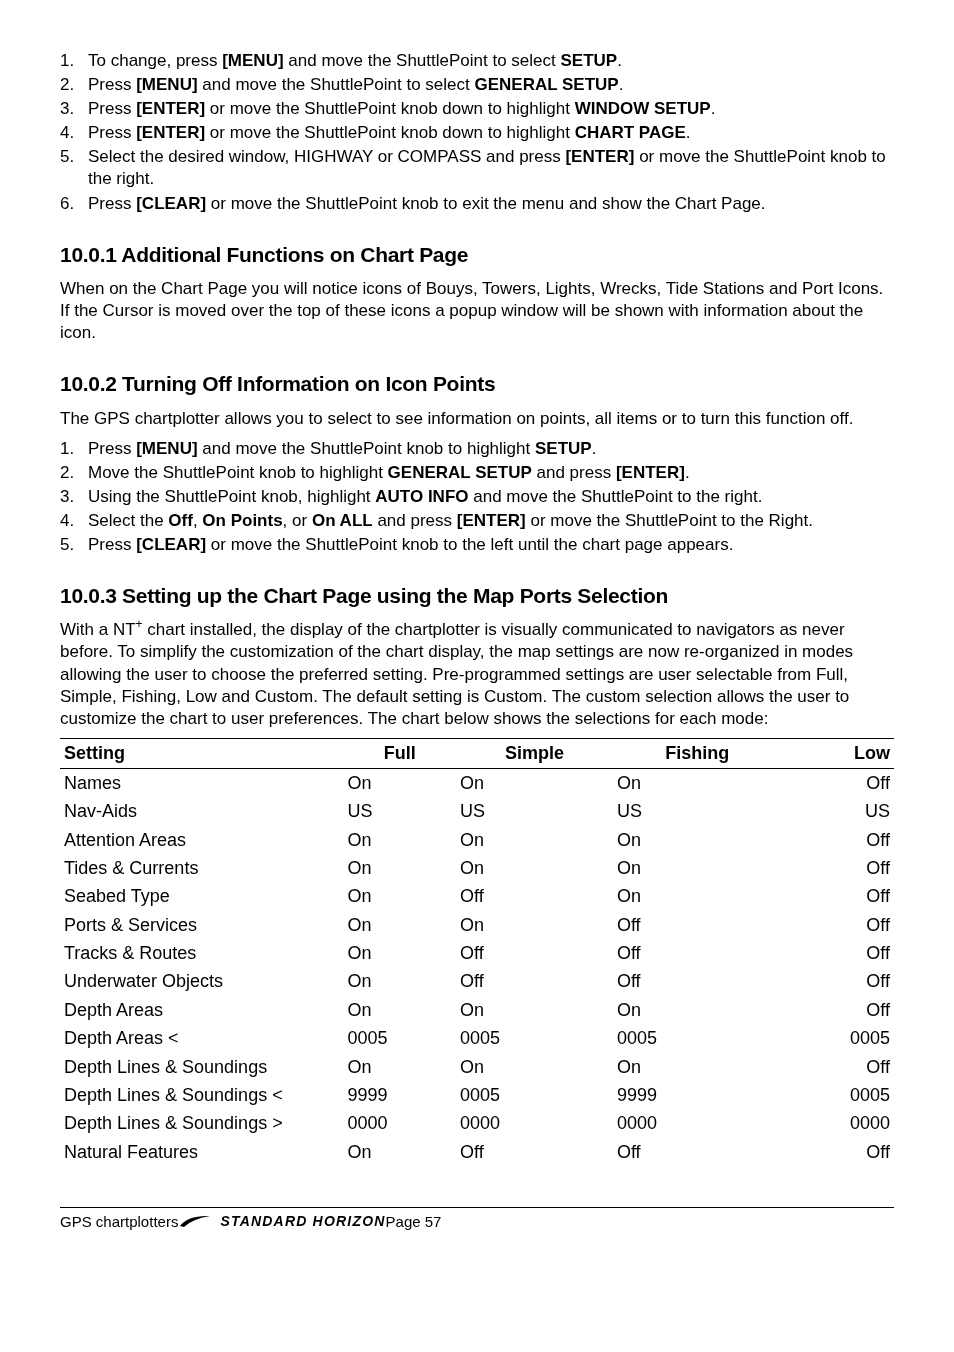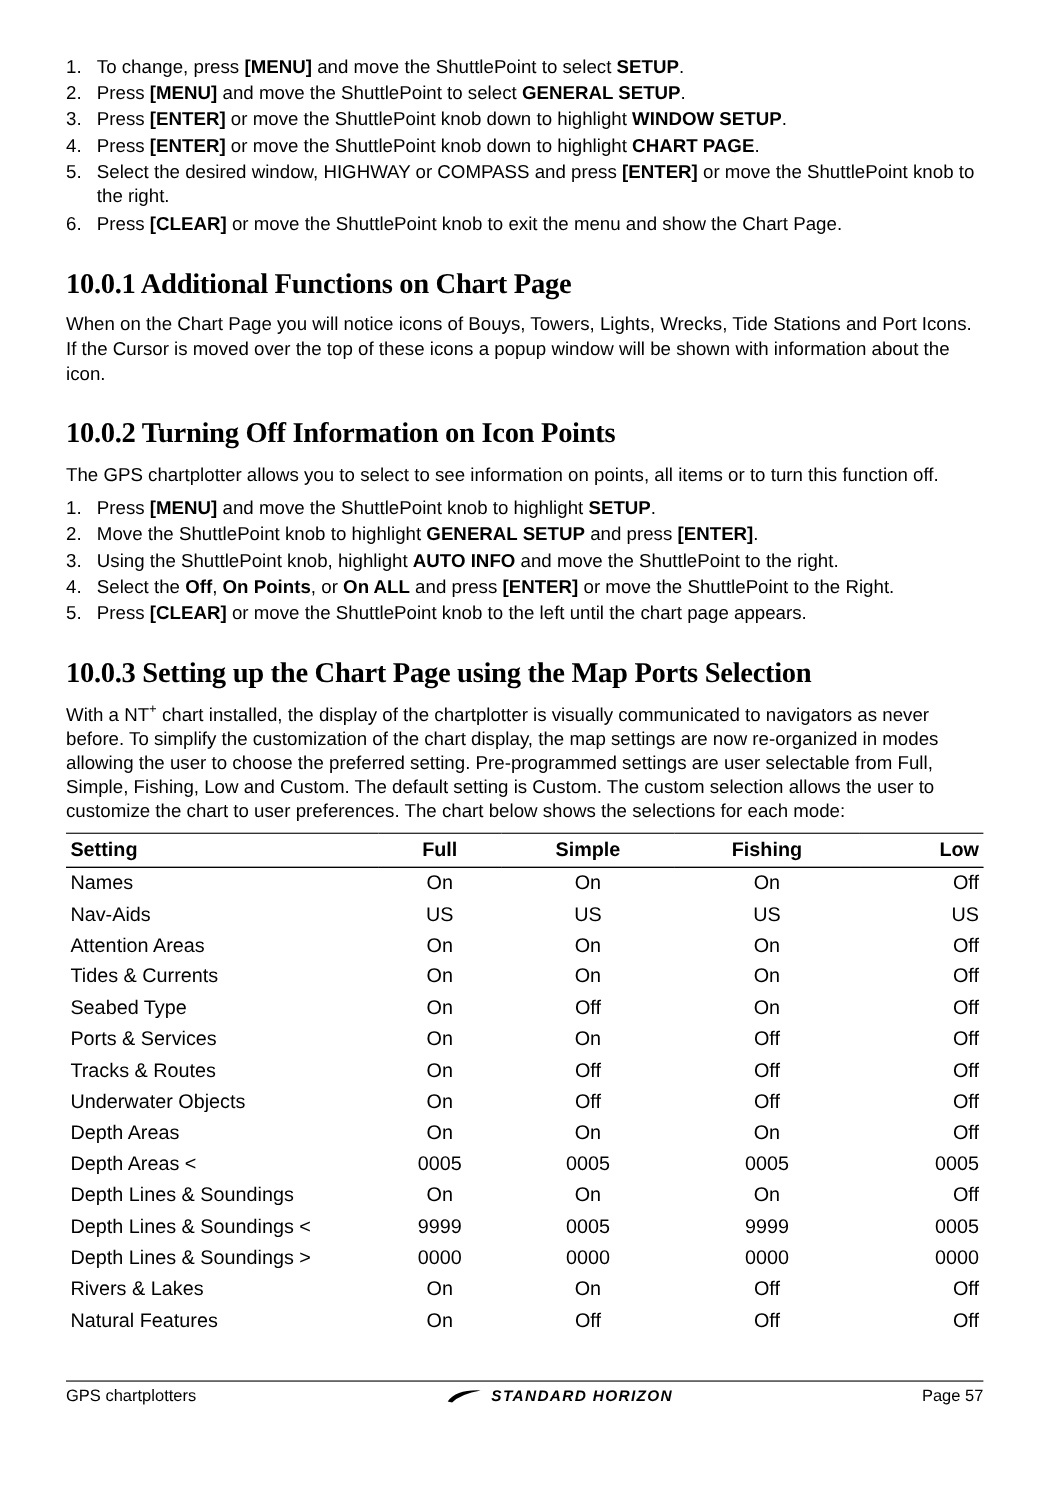--- a/index.html
+++ b/index.html
@@ -18,23 +18,23 @@
     display: flex;
     margin-bottom: 2px;
   }
   .numbered-list .num {
     flex: 0 0 28px;
   }
   .numbered-list .content {
     flex: 1;
   }
   .section-heading {
-    font-family: Liberation Serif, serif;
+    font-family: Liberation Sans, sans-serif;
     font-weight: 900;
-    font-size: 26px;
+    font-size: 21px;
     margin: 26px 0 10px 0;
     letter-spacing: -0.3px;
   }
   .body-text {
     margin: 0 0 8px 0;
   }
   table.settings {
     width: 100%;
     border-collapse: collapse;
     font-size: 18px;
@@ -53,36 +53,35 @@
     text-align: center;
   }
   table.settings th.col-low {
     text-align: right;
   }
   table.settings td {
     padding: 2.5px 4px;
     text-align: left;
   }
   table.settings td.c {
-    text-align: center;
   }
   table.settings td.r {
     text-align: right;
   }
   table.settings td.setting-name {
     width: 34%;
   }
   .sup {
     font-size: 0.7em;
     vertical-align: super;
     line-height: 0;
   }
   .footer {
     display: flex;
-    justify-content: space-between;
+    justify-content: flex-start;
     align-items: center;
     border-top: 1px solid #000;
     margin-top: 40px;
     padding-top: 4px;
     font-size: 15px;
   }
   .footer .brand {
     display: flex;
     align-items: center;
     gap: 8px;
@@ -252,27 +251,20 @@
         <td class="r">0005</td>
       </tr>
       <tr>
         <td class="setting-name">Depth Lines &amp; Soundings &gt;</td>
         <td class="c">0000</td>
         <td class="c">0000</td>
         <td class="c">0000</td>
         <td class="r">0000</td>
       </tr>
       <tr>
-        <td class="setting-name">Rivers &amp; Lakes</td>
-        <td class="c">On</td>
-        <td class="c">On</td>
-        <td class="c">Off</td>
-        <td class="r">Off</td>
-      </tr>
-      <tr>
         <td class="setting-name">Natural Features</td>
         <td class="c">On</td>
         <td class="c">Off</td>
         <td class="c">Off</td>
         <td class="r">Off</td>
       </tr>
     </tbody>
 </table>
 
 <div class="footer">

